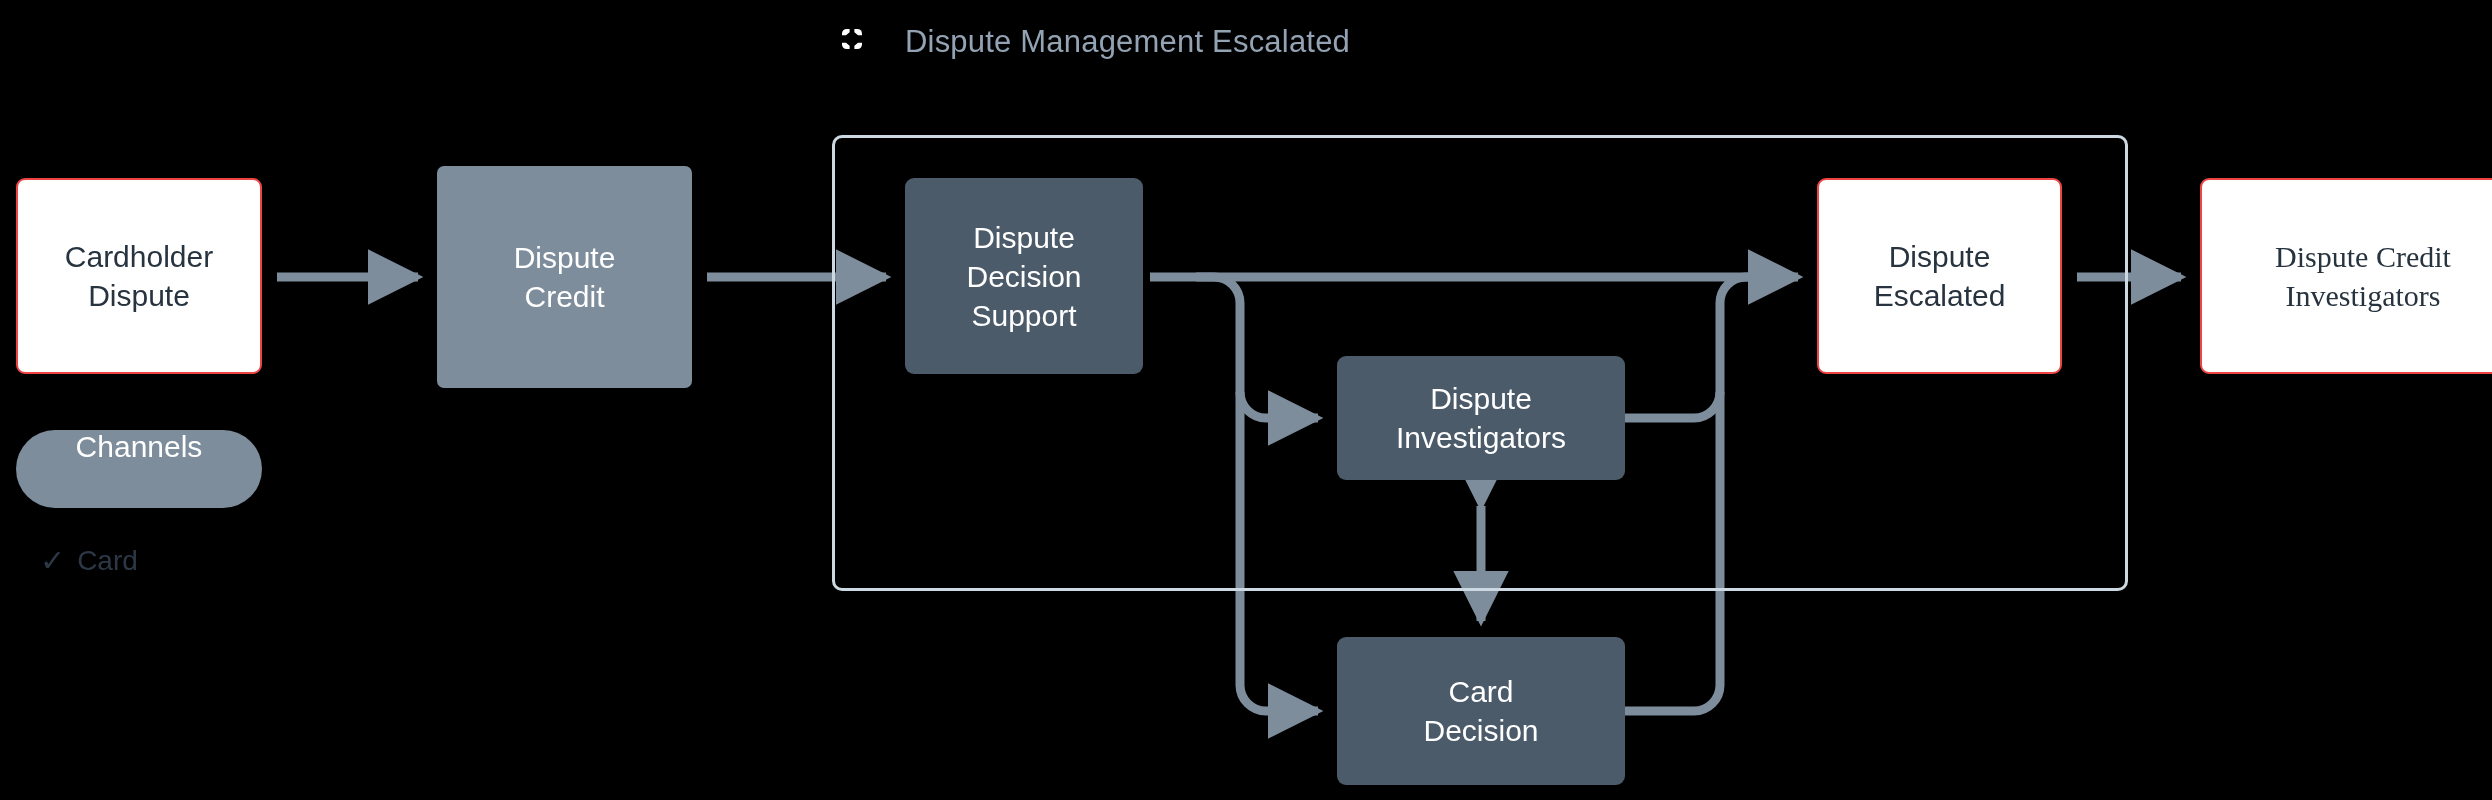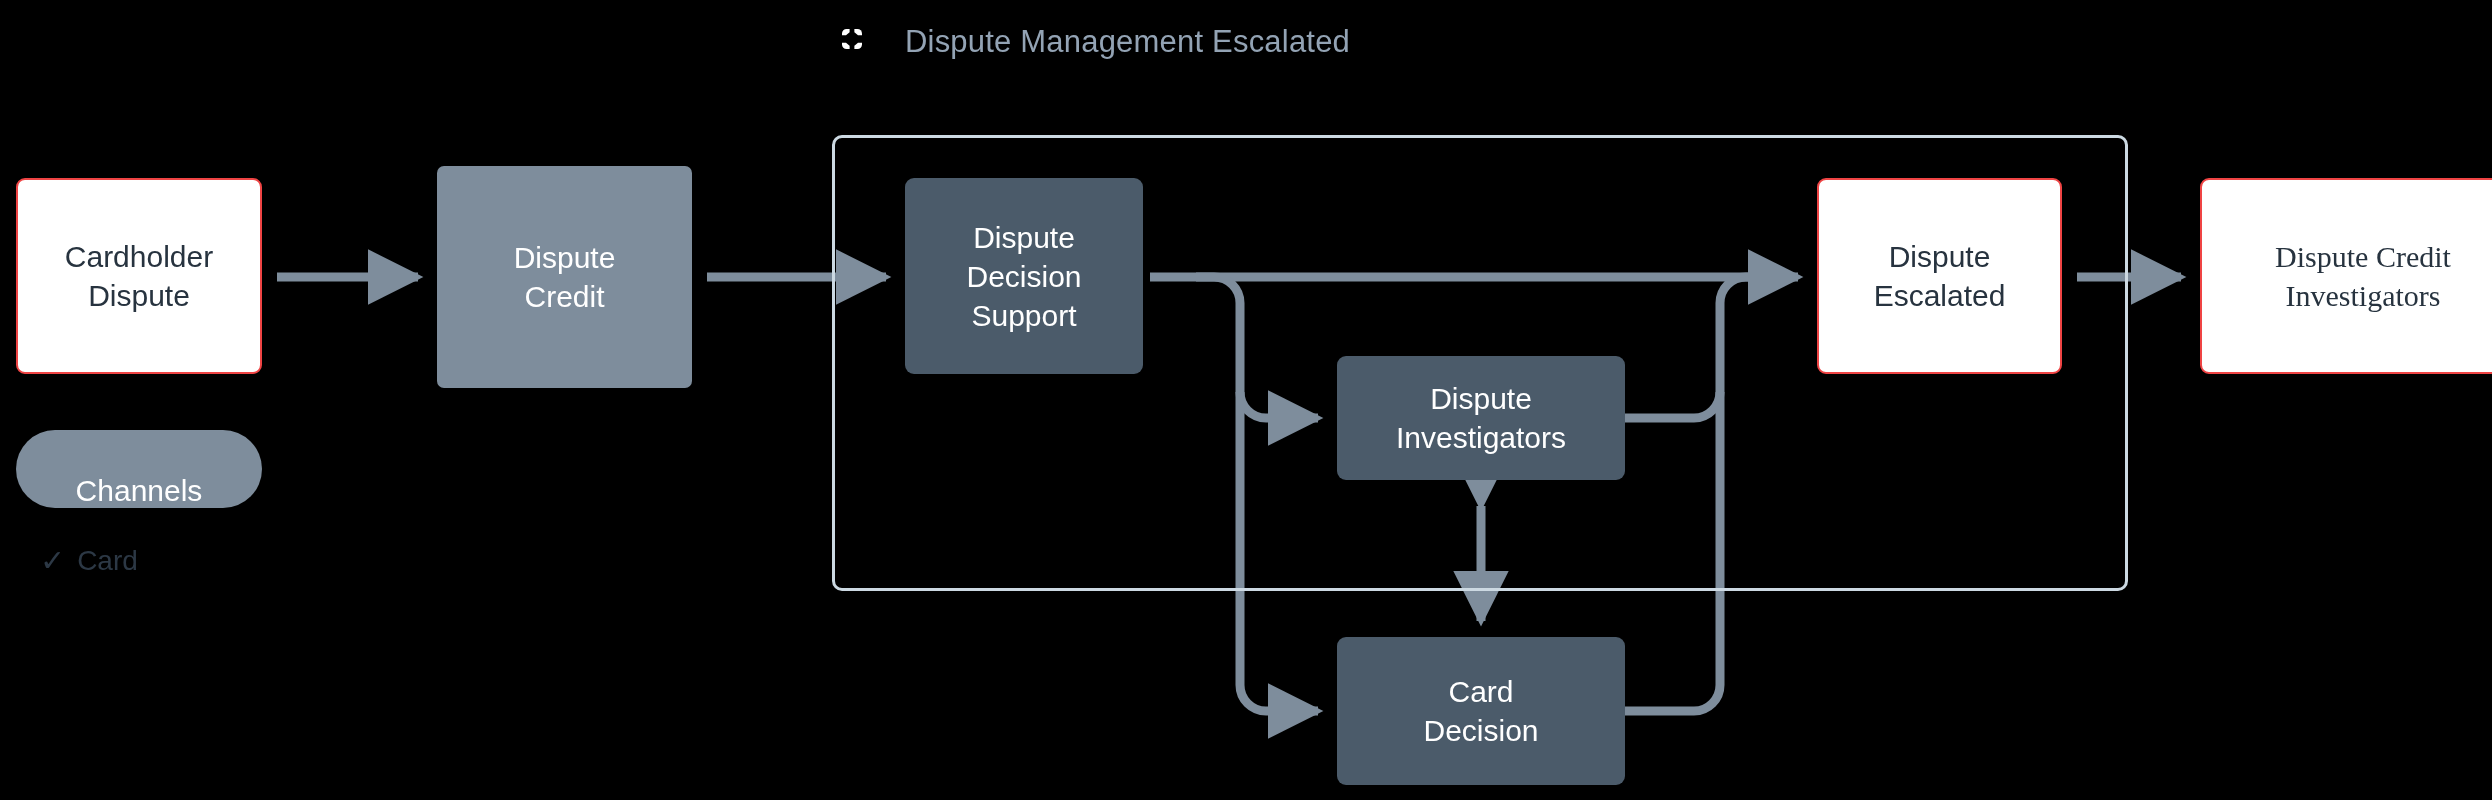--- a/index.html
+++ b/index.html
@@ -86,21 +86,21 @@
   #node-credit-disbursement{ left: 2200px; top: 178px; width: 326px; height: 196px; font-family: Liberation Serif, serif; }
 
   
   #channels-pill {
     position: absolute;
     left: 16px; top: 430px;
     width: 246px; height: 78px;
     background: #7e8d9c;
     border-radius: 39px;
     display: flex;
-    align-items: flex-end;
+    align-items: flex-start;
     justify-content: center;
     color: #ffffff;
     font-size: 30px;
     z-index: 3;
   }
   #channel-legend-card {
     position: absolute;
     left: 40px; top: 545px;
     display: flex;
     align-items: center;

